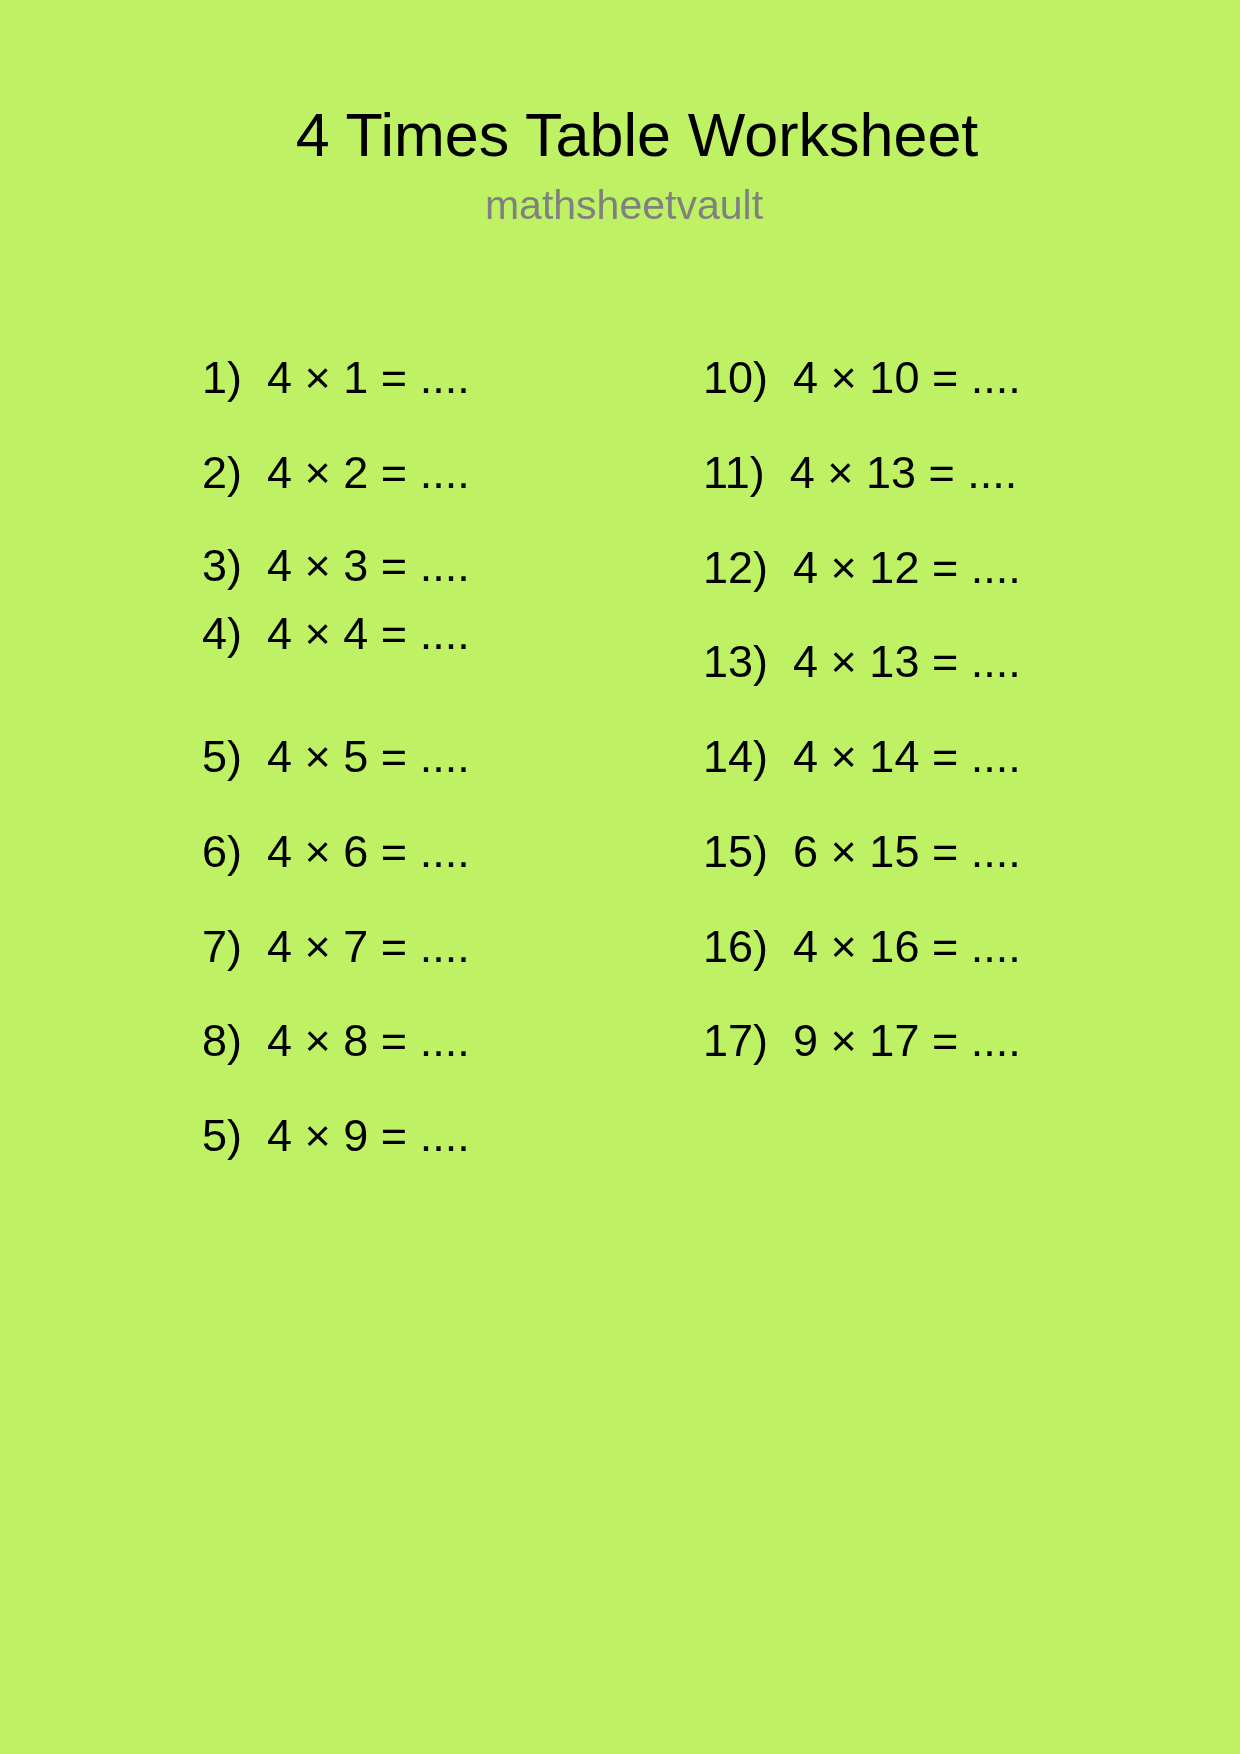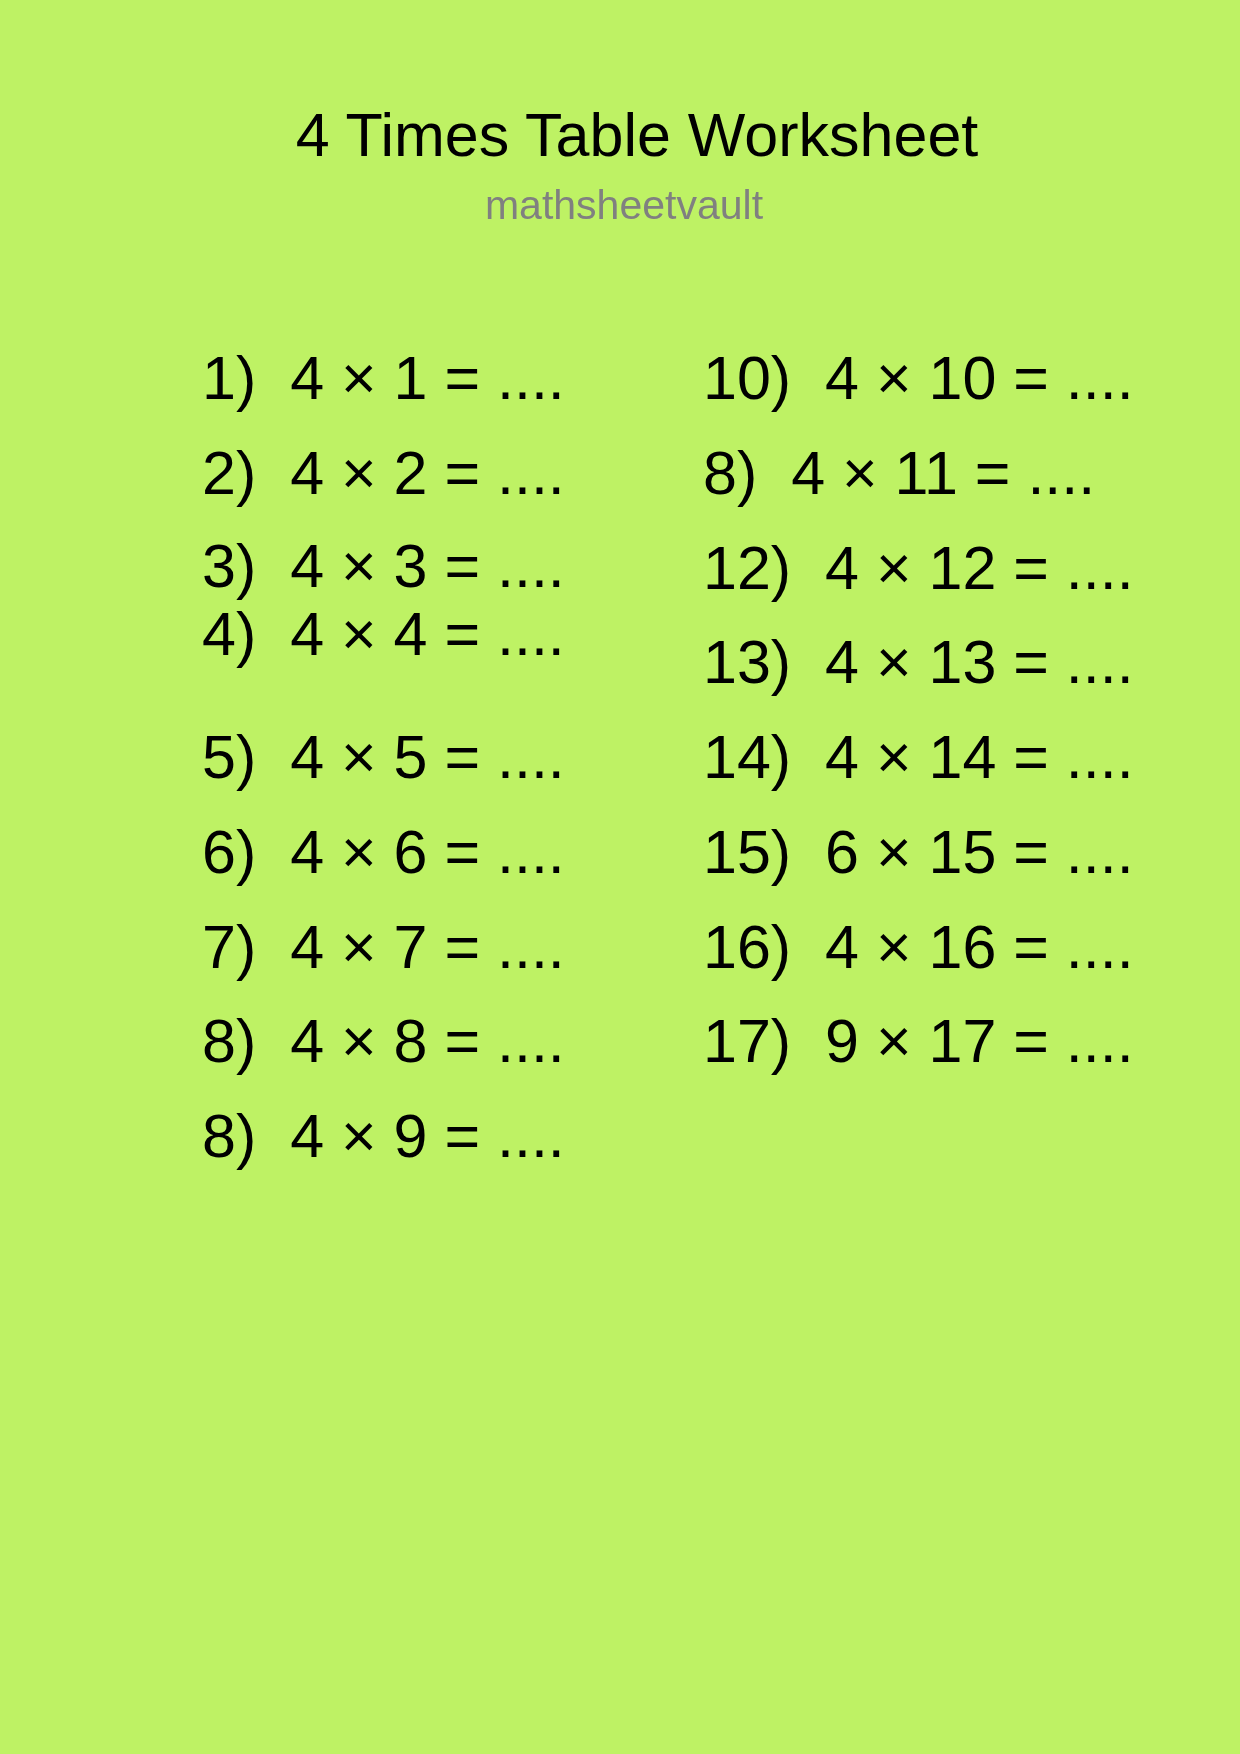--- a/index.html
+++ b/index.html
@@ -51,47 +51,47 @@
       position: absolute;
       top: 0;
     }
     .col-1 { left: 202px; }
     .col-2 { left: 703px; }
     .problem {
       position: absolute;
       left: 0;
       height: 52px;
       line-height: 52px;
-      font-size: 61px;
+      font-size: 45px;
       white-space: pre;
       color: #000000;
     }
   </style>
 </head>
 <body>
 
 <div class="page">
   <div class="title">4 Times Table Worksheet</div>
   <div class="subtitle">mathsheetvault</div>
 
   <div class="column col-1">
     <div class="problem" style="top:352px">1)  4 × 1 = ....</div>
     <div class="problem" style="top:447px">2)  4 × 2 = ....</div>
     <div class="problem" style="top:540px">3)  4 × 3 = ....</div>
     <div class="problem" style="top:608px">4)  4 × 4 = ....</div>
     <div class="problem" style="top:731px">5)  4 × 5 = ....</div>
     <div class="problem" style="top:826px">6)  4 × 6 = ....</div>
     <div class="problem" style="top:921px">7)  4 × 7 = ....</div>
     <div class="problem" style="top:1015px">8)  4 × 8 = ....</div>
-    <div class="problem" style="top:1110px">8)  4 × 9 = ....</div>
+    <div class="problem" style="top:1110px">5)  4 × 9 = ....</div>
   </div>
 
   <div class="column col-2">
     <div class="problem" style="top:352px">10)  4 × 10 = ....</div>
-    <div class="problem" style="top:447px">8)  4 × 11 = ....</div>
+    <div class="problem" style="top:447px">11)  4 × 13 = ....</div>
     <div class="problem" style="top:542px">12)  4 × 12 = ....</div>
     <div class="problem" style="top:636px">13)  4 × 13 = ....</div>
     <div class="problem" style="top:731px">14)  4 × 14 = ....</div>
     <div class="problem" style="top:826px">15)  6 × 15 = ....</div>
     <div class="problem" style="top:921px">16)  4 × 16 = ....</div>
     <div class="problem" style="top:1015px">17)  9 × 17 = ....</div>
   </div>
 </div>
 
 </body></html>

